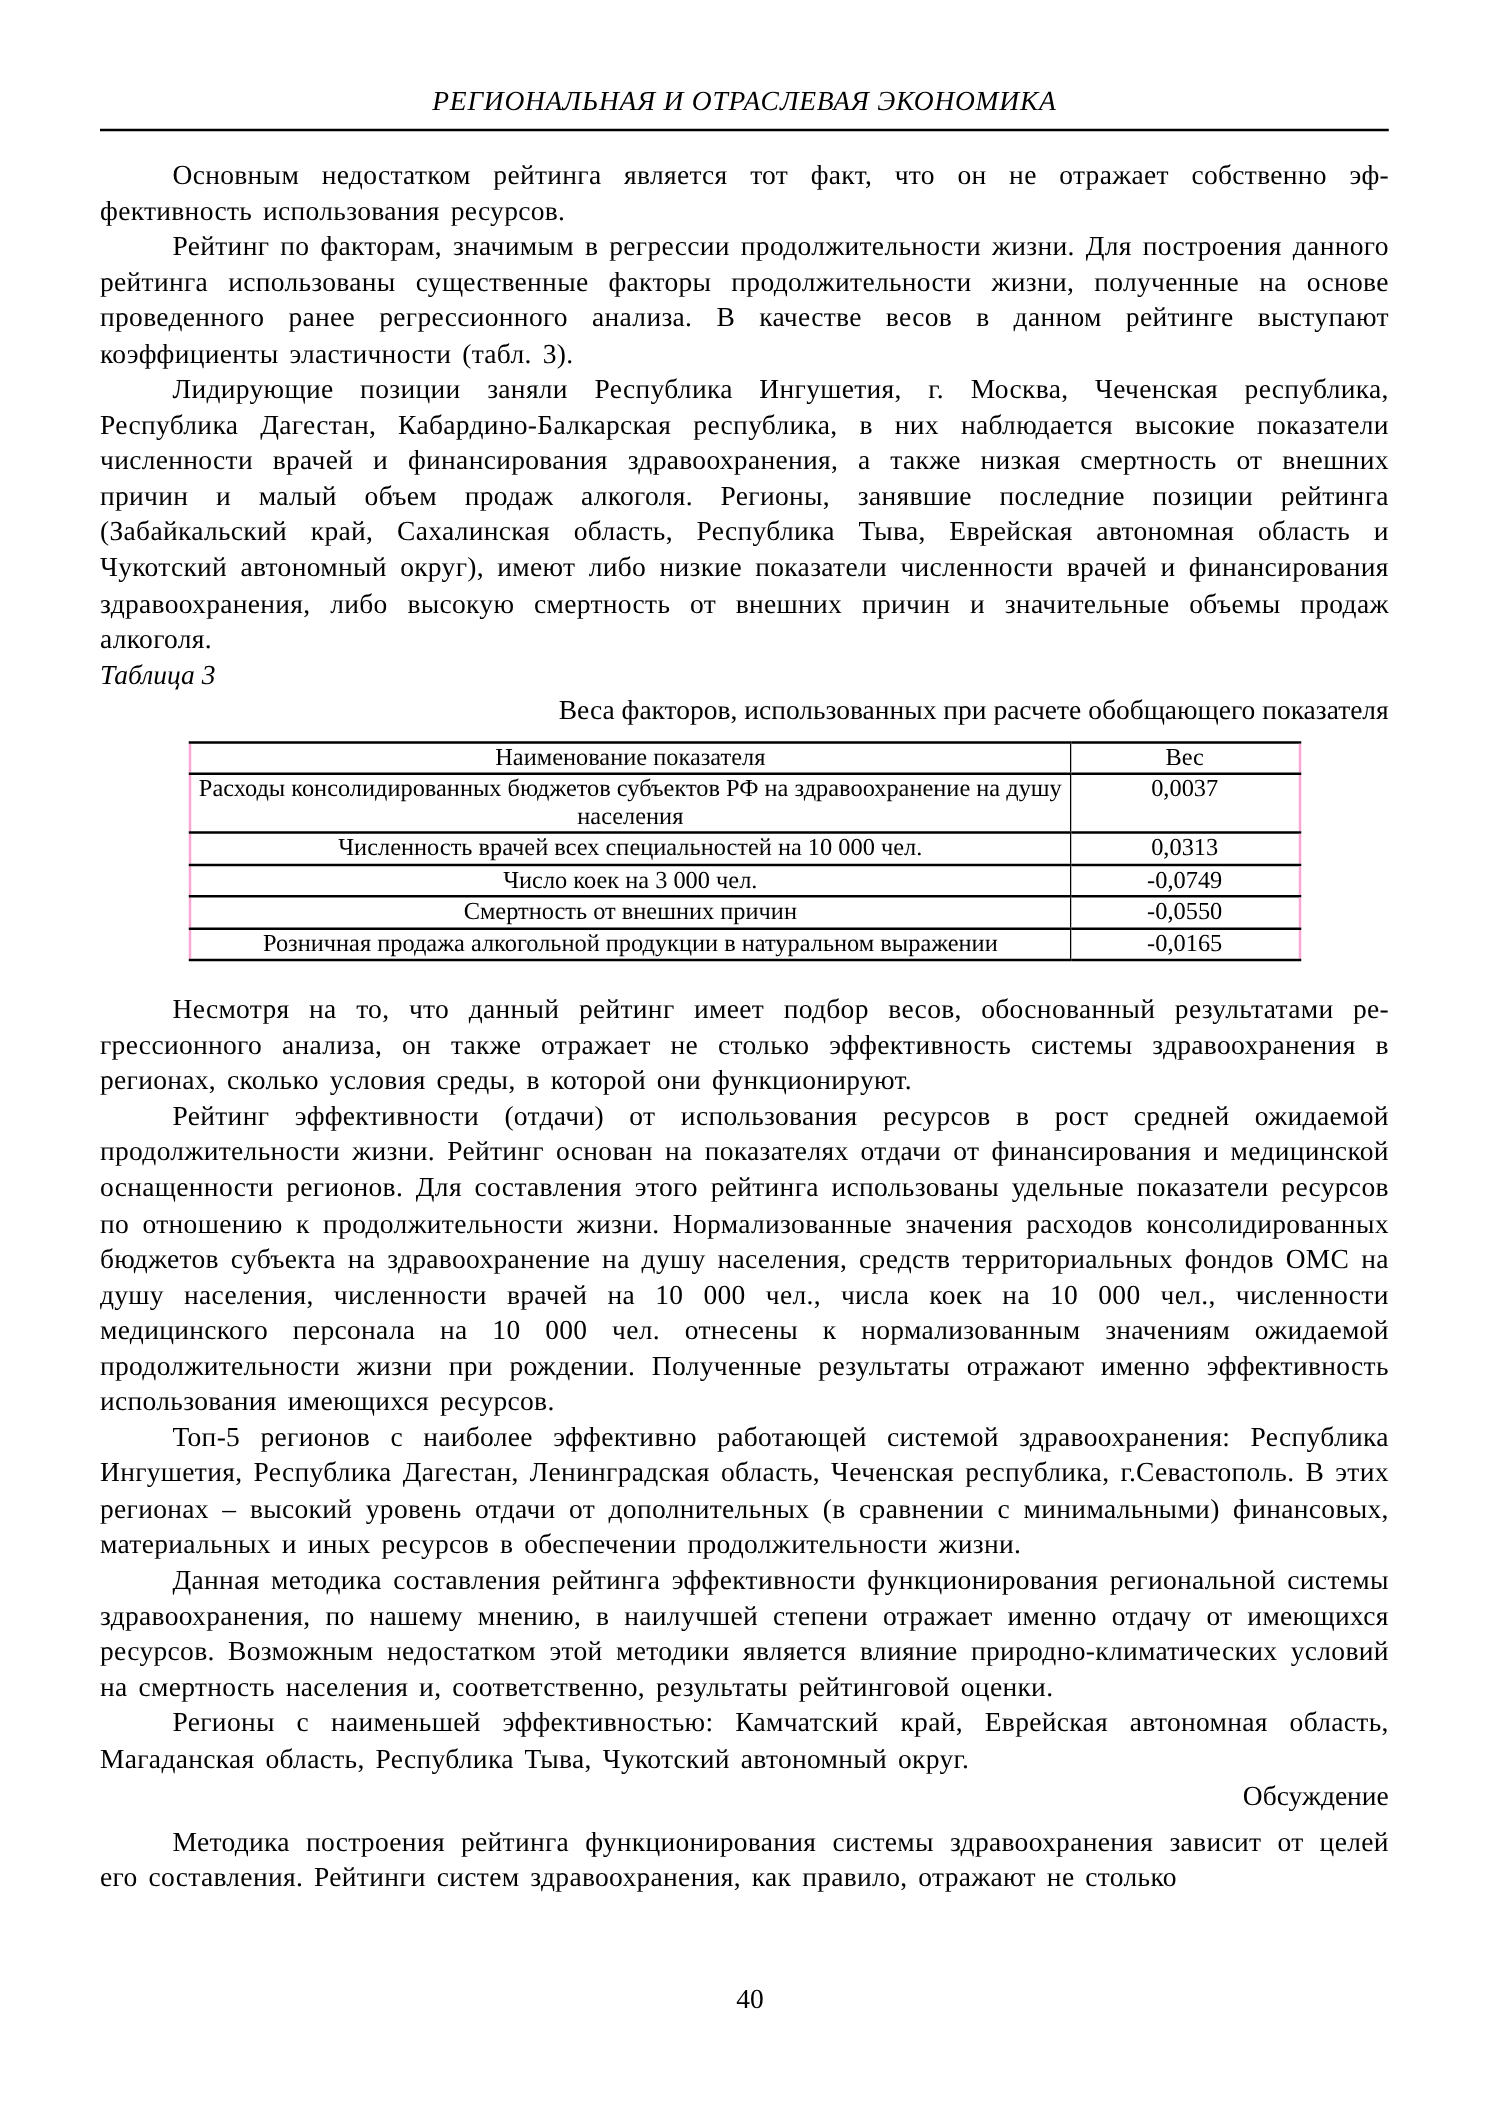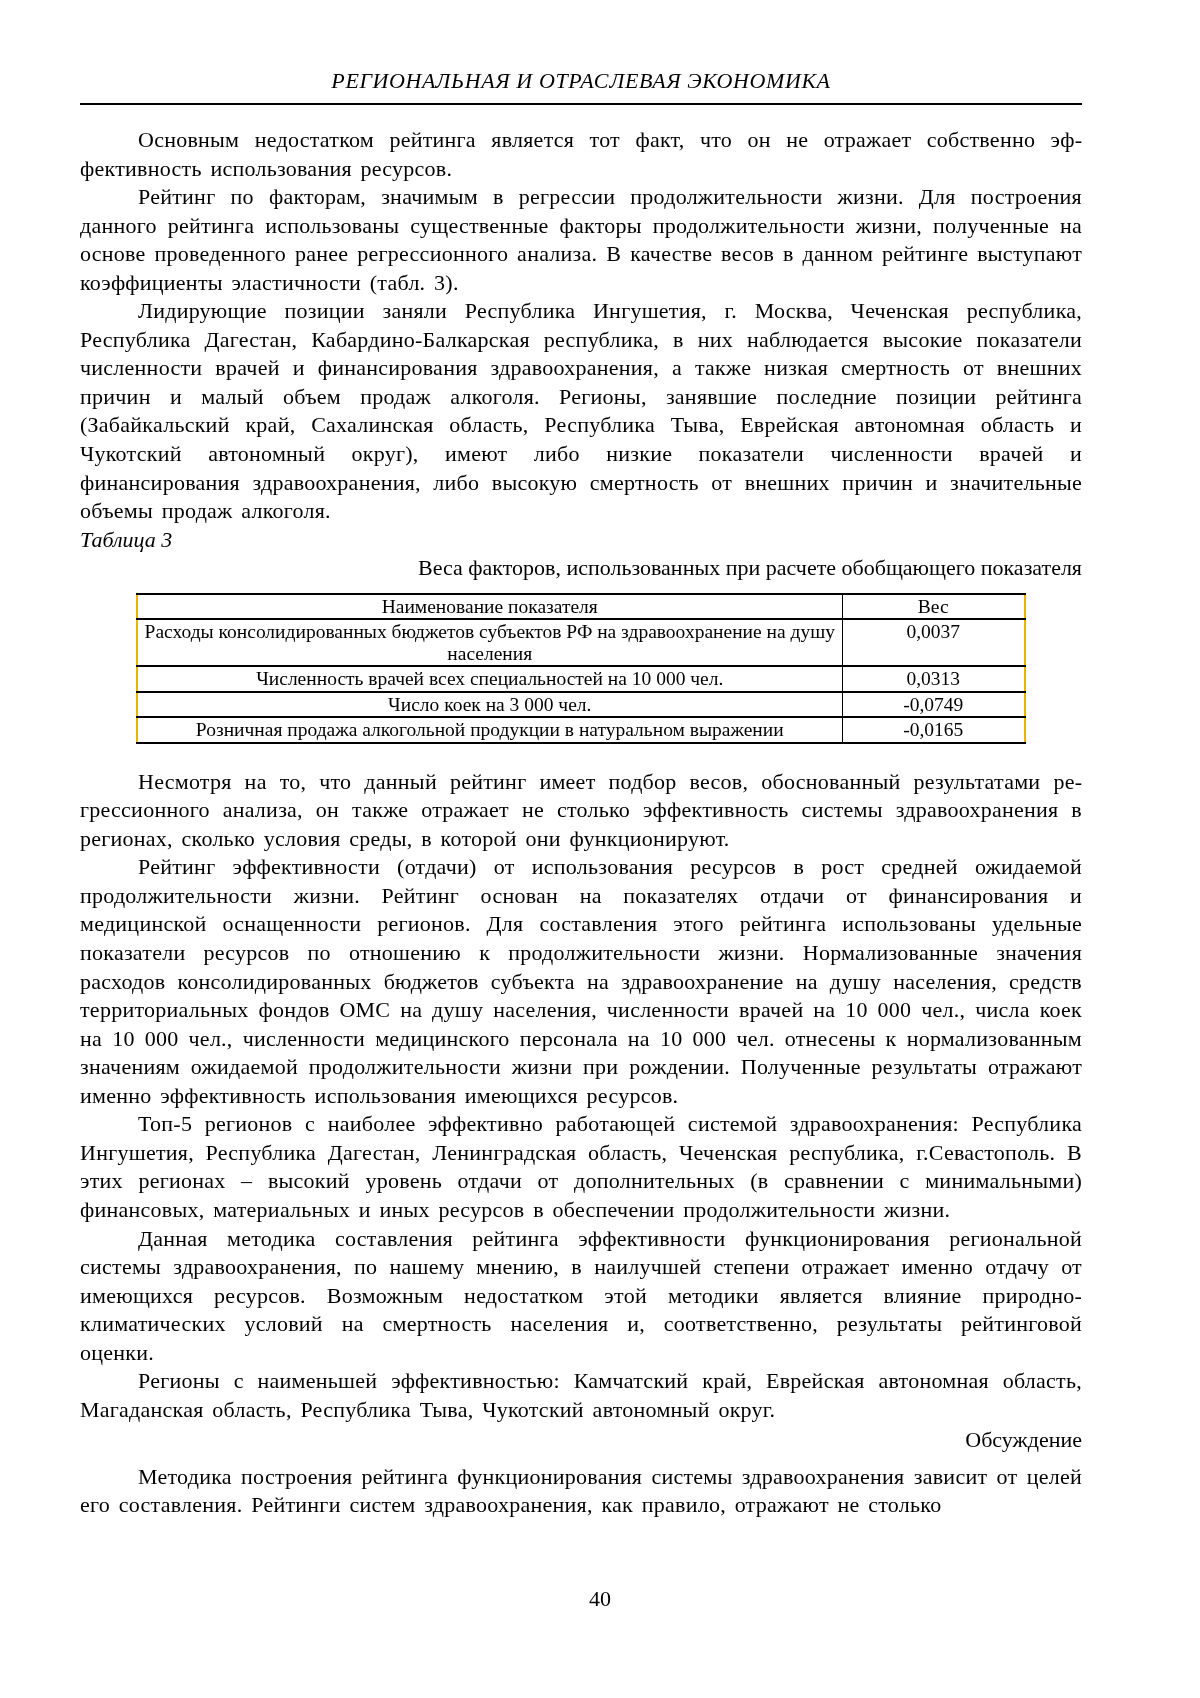--- a/index.html
+++ b/index.html
@@ -9,21 +9,21 @@
   }
   .page {
     position: relative;
     width: 1200px;
     height: 1698px;
     margin: 0 auto;
     background: #ffffff;
     color: #000000;
     font-family: "Liberation Serif", "DejaVu Serif", serif;
     box-sizing: border-box;
-    padding: 68px 118px 0 80px;
+    padding: 68px 89px 0 80px;
     overflow: hidden;
   }
   .running-head {
     text-align: center;
     font-style: italic;
     font-size: 22px;
     line-height: 26px;
     letter-spacing: 0.6px;
     padding-bottom: 9px;
     border-bottom: 2px solid #000;
@@ -55,21 +55,21 @@
   .table-caption {
     text-align: right;
     font-weight: normal;
     font-size: 22px;
     line-height: 28.55px;
   }
   table.weights-table {
     width: 888px;
     margin: 10px auto 0 auto;
     border-collapse: collapse;
-    border: 2px solid #eab308;
+    border: 2px solid #f9a8d4;
     font-size: 19.5px;
     table-layout: fixed;
   }
   table.weights-table th,
   table.weights-table td {
     font-weight: normal;
     text-align: center;
     vertical-align: top;
     line-height: 21.5px;
     padding: 1px 6px;
@@ -134,20 +134,24 @@
         </tr>
         <tr>
           <td>Численность врачей всех специальностей на 10 000 чел.</td>
           <td>0,0313</td>
         </tr>
         <tr>
           <td>Число коек на 3 000 чел.</td>
           <td>-0,0749</td>
         </tr>
         <tr>
+          <td>Смертность от внешних причин</td>
+          <td>-0,0550</td>
+        </tr>
+        <tr>
           <td>Розничная продажа алкогольной продукции в натуральном выражении</td>
           <td>-0,0165</td>
         </tr>
       </tbody>
     </table>
 
     <p class="after-table">Несмотря на то, что данный рейтинг имеет подбор весов, обоснованный результатами ре­грессионного анализа, он также отражает не столько эффективность системы здравоохранения в регионах, сколько условия среды, в которой они функционируют.</p>
 
     <p><span class="lead">Рейтинг эффективности (отдачи) от использования ресурсов в рост средней ожидае­мой продолжительности жизни</span><span>. Рейтинг основан на показателях отдачи от финансирования и медицинской оснащенности регионов. Для составления этого рейтинга использованы удельные показатели ресурсов по отношению к продолжительности жизни. Нормализованные значения расходов консолидированных бюджетов субъекта на здравоохранение на душу населения, средств территориальных фондов ОМС на душу населения, численности врачей на 10 000 чел., числа коек на 10 000 чел., численности медицинского персонала на 10 000 чел. отнесены к нор­мализованным значениям ожидаемой продолжительности жизни при рождении. Полученные результаты отражают именно эффективность использования имеющихся ресурсов.</span></p>
 

